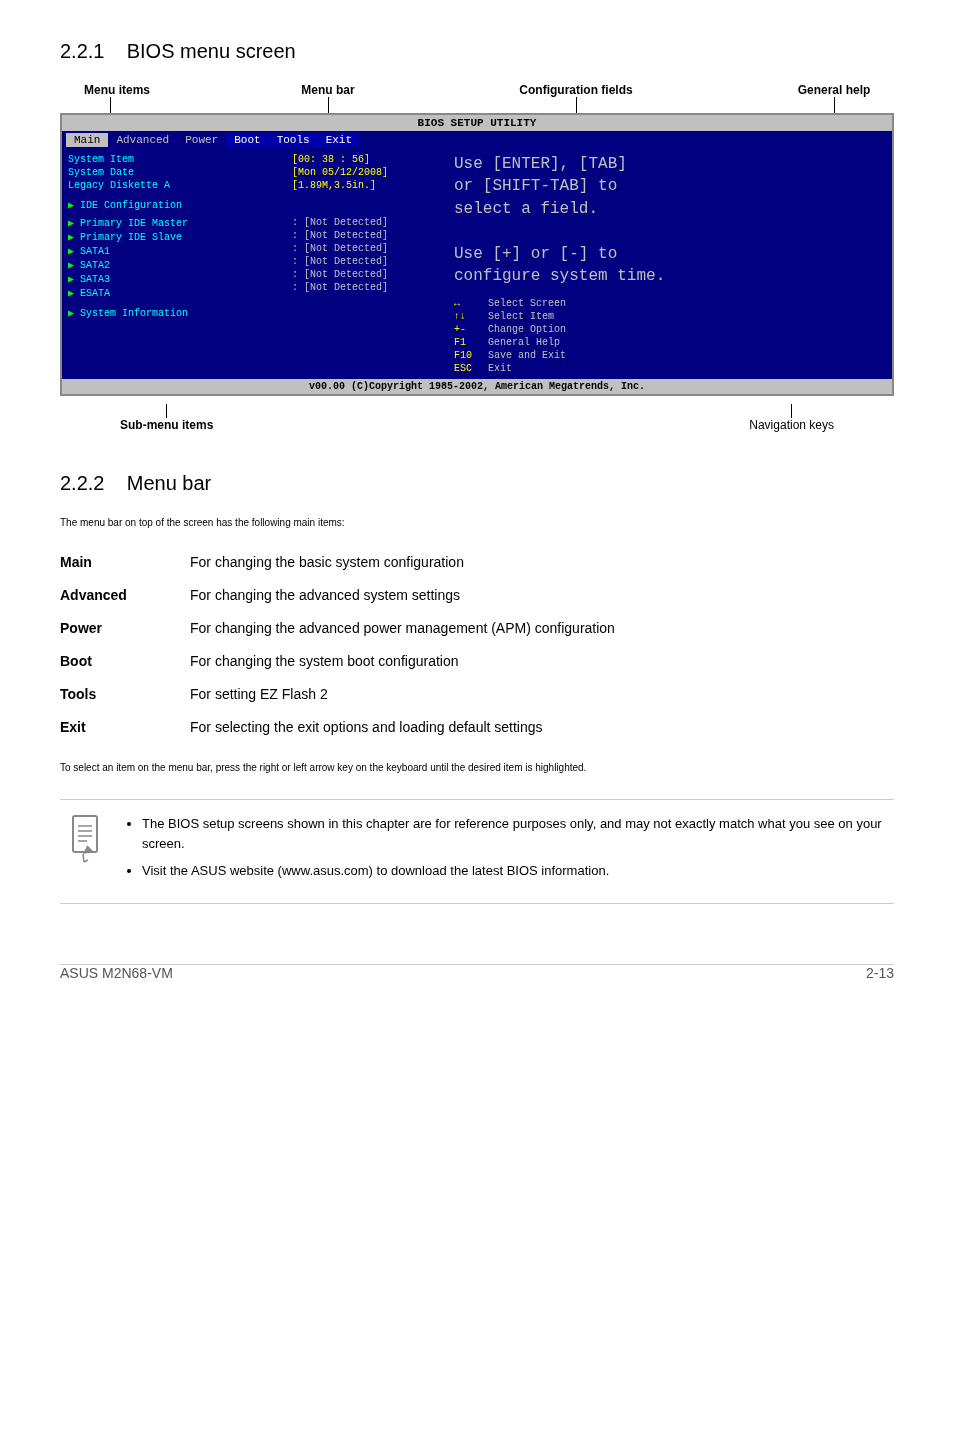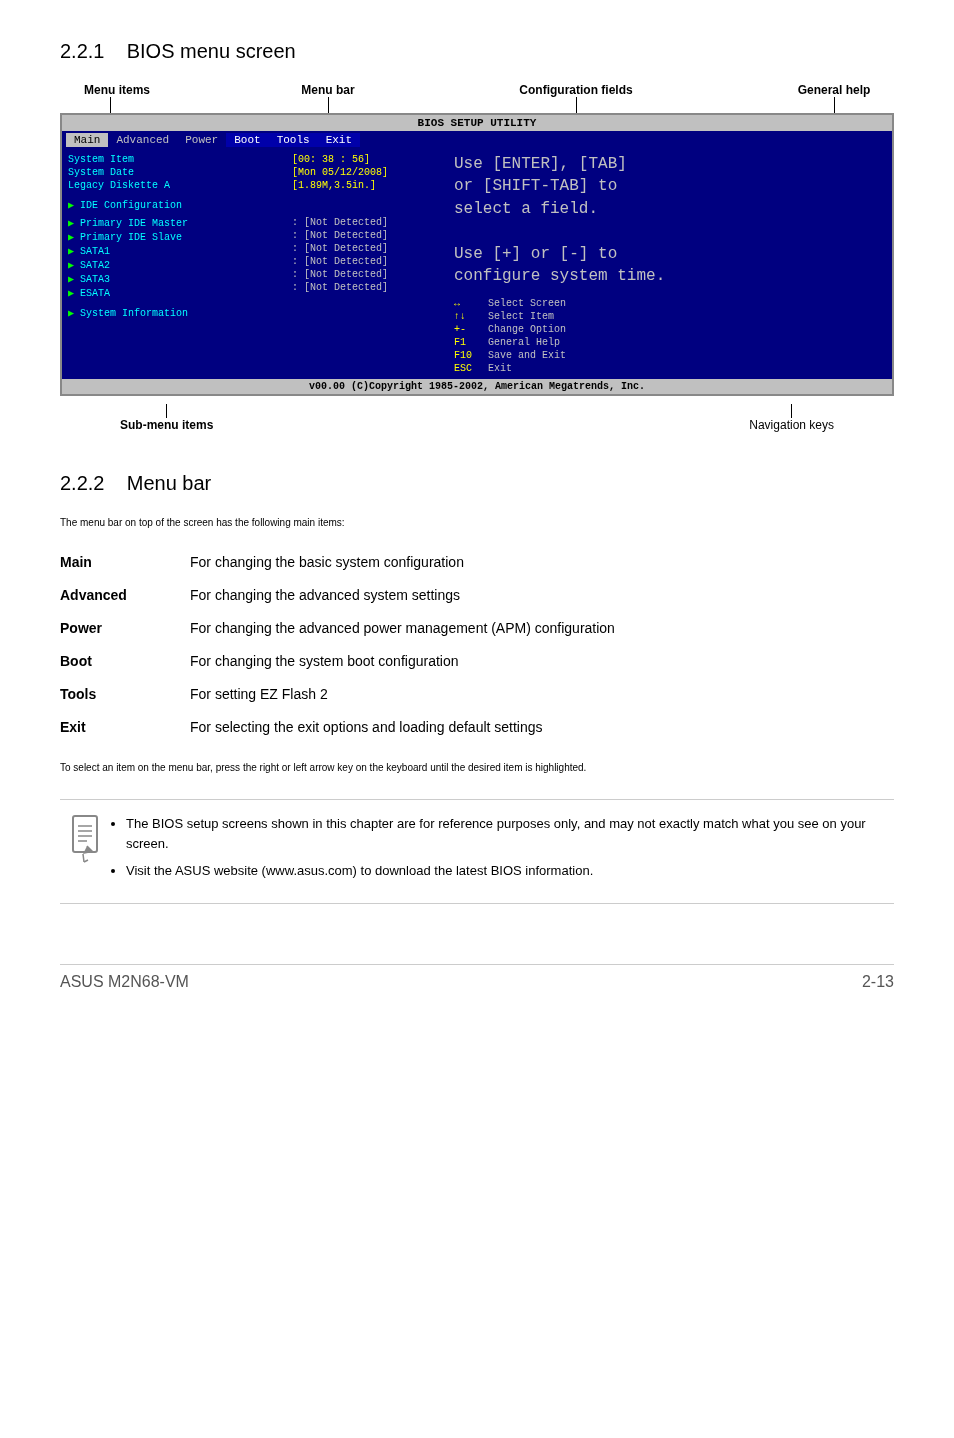--- a/index.html
+++ b/index.html
@@ -154,20 +154,21 @@
       font-size: 14px;
       line-height: 1.5;
     }
 
     .info-box {
       border-top: 1px solid #ccc;
       border-bottom: 1px solid #ccc;
       padding: 14px 0;
       margin-top: 24px;
       display: flex;
+      gap: 16px;
       align-items: flex-start;
     }
 
     .info-icon {
       flex: 0 0 50px;
       display: flex;
       align-items: center;
       justify-content: center;
     }
 
@@ -187,23 +188,22 @@
     }
     .info-content li {
       margin-bottom: 8px;
     }
 
     
     .page-footer {
       display: flex;
       justify-content: space-between;
       margin-top: 60px;
-      padding-top: 8px;
       border-top: 1px solid #ccc;
-      font-size: 16px;
+      font-size: 14px;
       color: #555;
     }
     .arrow-down {
       width: 1px;
       background: #000;
       height: 14px;
       margin: 0 auto;
     }
   </style>
 </head>

